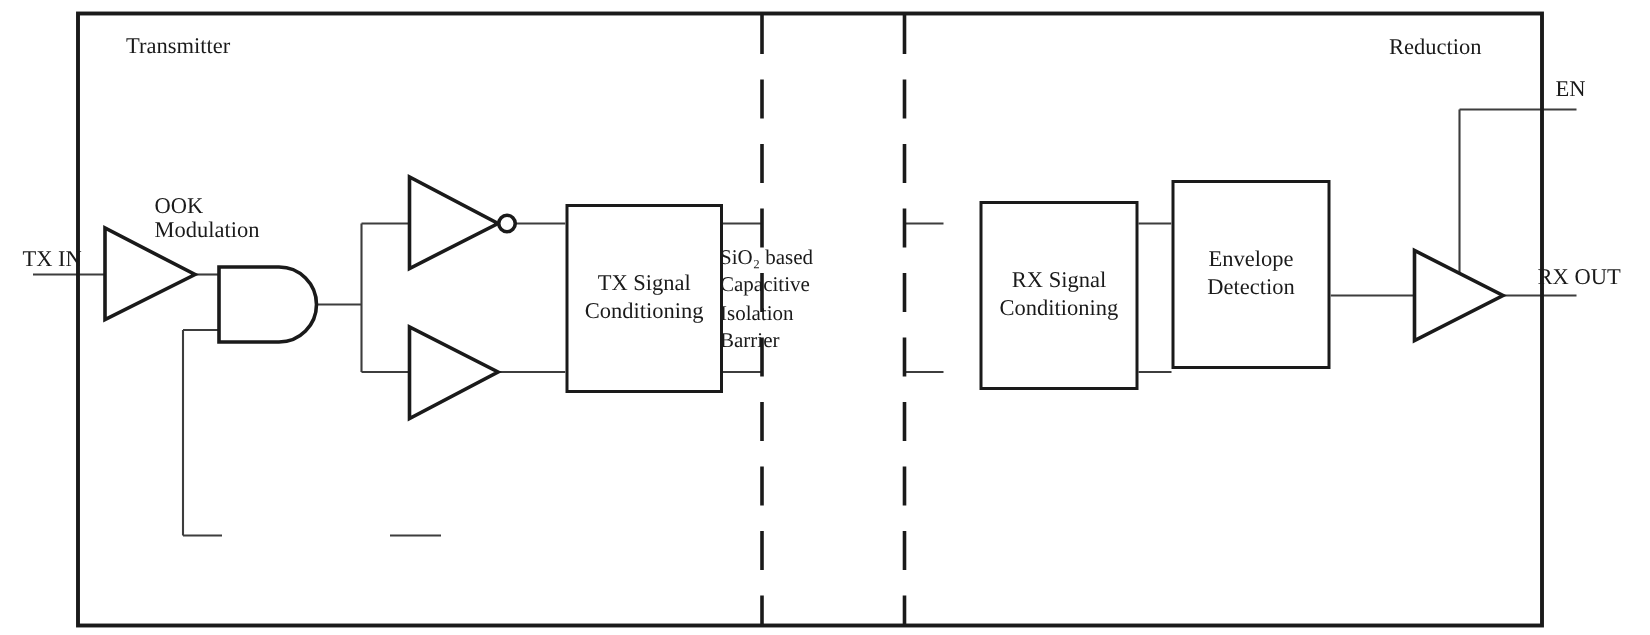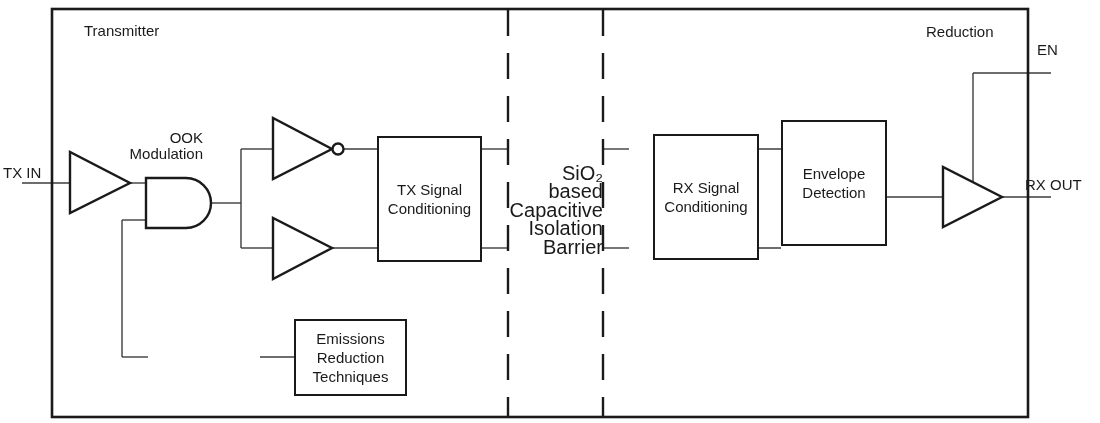--- a/index.html
+++ b/index.html
@@ -1,30 +1,30 @@
 <!DOCTYPE html>
 <html style="--ink: #1a1a1a; --wire: #3d3d3d; --bg: #ffffff;"><head>
 <meta charset="utf-8">
 <style>
   :root { --ink:#1a1a1a; --wire:#3d3d3d; --bg:#ffffff; }
   html,body { margin:0; padding:0; background:var(--bg); }
   .stage {
     position:relative; width:1100px; height:423px; background:var(--bg);
-    font-family:Liberation Sans, sans-serif; color:var(--ink); overflow:hidden;
+    font-family:Liberation Serif, serif; color:var(--ink); overflow:hidden;
   }
   .stage svg { position:absolute; left:0; top:0; }
   .w   { stroke:var(--wire); stroke-width:1.4; fill:none; }
   .s   { stroke:var(--ink);  stroke-width:2.4; fill:var(--bg); }
   .frame { stroke:var(--ink); stroke-width:2.6; fill:none; }
   .dash  { stroke:var(--ink); stroke-width:2.4; fill:none; stroke-dasharray:26 17; }
   .lbl {
     position:absolute; font-size:15px; line-height:16px;
     white-space:pre-line; color:var(--ink);
   }
-  .center { text-align:right; }
+  .center { text-align:left; }
   .box {
     position:absolute; box-sizing:border-box; border:2.4px solid var(--ink);
     background:var(--bg); display:flex; align-items:center; justify-content:center;
     text-align:center; font-size:15px; line-height:19.5px;
   }
   .box span { white-space:pre-line; }
 </style>
 </head>
 <body>
 
@@ -62,42 +62,37 @@
     <path class="s" d="M146,178 H186 A25,25 0 0 1 186,228 H146 Z"></path>
     <polygon class="s" points="273,118 273,179 332,149"></polygon>
     <circle class="s" cx="338" cy="149" r="5.5"></circle>
     <polygon class="s" points="273,218 273,279 332,248"></polygon>
     <polygon class="s" points="943,167 943,227 1002,197"></polygon>
   </svg>
 
   <div class="lbl" style="left:84px;top:23px">Transmitter</div>
   <div class="lbl" style="left:926px;top:24px">Reduction</div>
 
-  <div class="lbl" style="left:3px;top:165px">TX IN</div>
-  <div class="lbl" style="left:1037px;top:42px">EN</div>
+  <div class="lbl" style="left:15px;top:165px">TX IN</div>
+  <div class="lbl" style="left:1037px;top:52px">EN</div>
   <div class="lbl" style="left:1025px;top:177px">RX OUT</div>
 
   <div class="lbl center" style="left:103px;top:130px;width:100px">OOK
 Modulation</div>
-  <div class="lbl center" style="left:508px;top:164px;width:95px;font-size:20px;line-height:18.4px">SiO₂ based
+  <div class="lbl center" style="left:480px;top:164px;width:95px;font-size:14px;line-height:18.4px">SiO₂ based
 Capacitive
 Isolation
 Barrier</div>
 
   <div class="box" style="left:377px;top:136px;width:105px;height:126px">
     <span>TX Signal
 Conditioning</span>
   </div>
   <div class="box" style="left:653px;top:134px;width:106px;height:126px">
     <span>RX Signal
 Conditioning</span>
   </div>
   <div class="box" style="left:781px;top:120px;width:106px;height:126px">
     <span>Envelope
 Detection</span>
   </div>
-  <div class="box" style="left:294px;top:319px;width:113px;height:77px;line-height:19px">
-    <span>Emissions
-Reduction
-Techniques</span>
-  </div>
 
 </div>
 
 </body></html>

